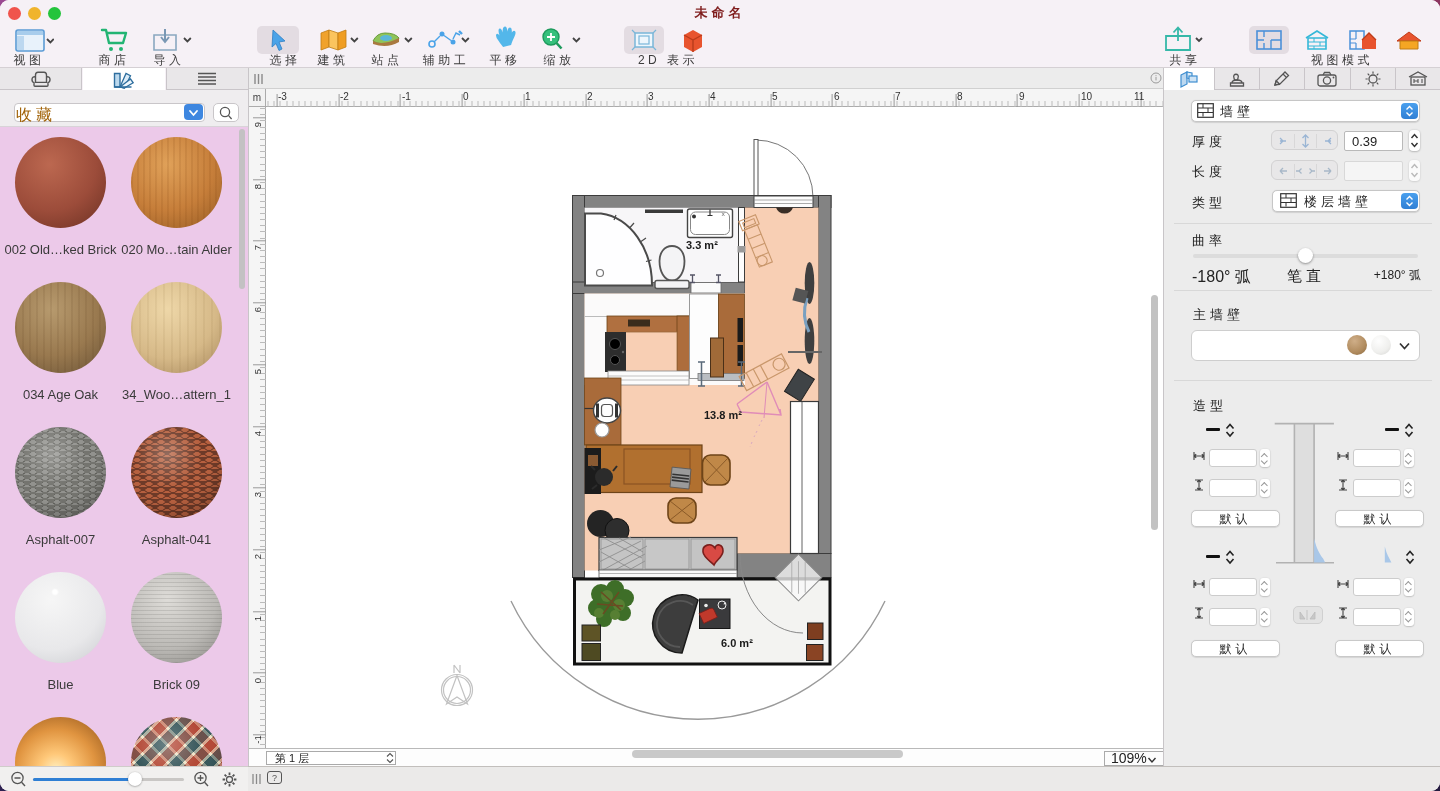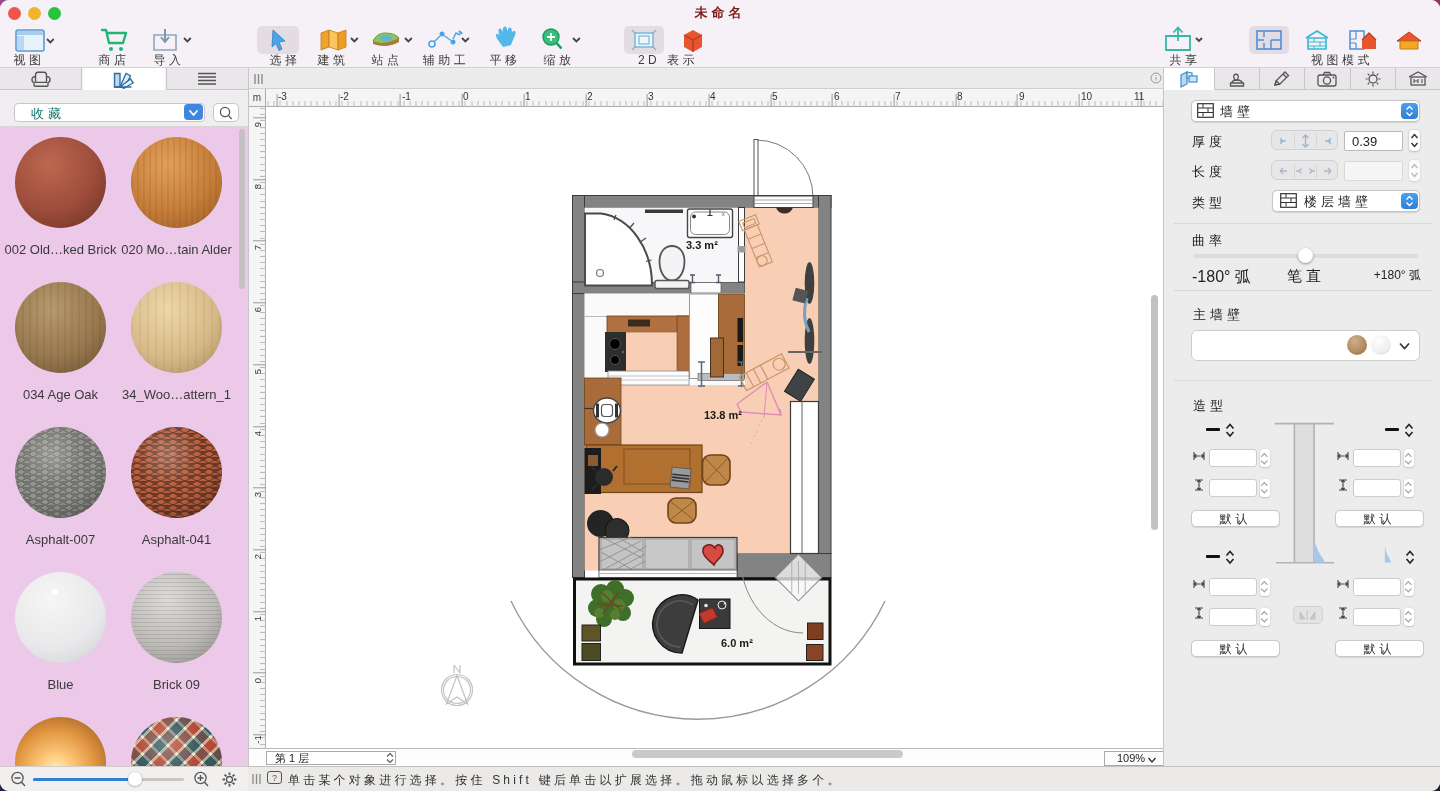--- a/index.html
+++ b/index.html
@@ -163,21 +163,21 @@
       <path d="M8 17 l10.5 -8 2.7 3.8 -9 5.2 z" fill="#eef6fc" stroke="#2e6e9e" stroke-width="1.3"></path>
       <path d="M2.5 17 h17" stroke="#2e6e9e" stroke-width="1.6"></path>
     </svg>
     <svg class="abs" style="left:197px;top:4px" width="20" height="15" viewBox="0 0 20 15">
       <path d="M1 1.5 h18 M1 5 h18 M1 8.5 h18 M1 12 h18" stroke="#555" stroke-width="1.5"></path>
     </svg>
   </div>
   <div class="abs" style="left:0;top:22px;width:248px;height:37px;background:#efedef;border-bottom:1px solid #d8d4d8"></div>
   <div id="lsearch">
     <div class="abs" style="left:14px;top:35px;width:191px;height:19px;background:#fff;border:1px solid #c9c6c9;border-radius:4px"></div>
-    <div class="abs cjk" style="left:31px;top:37px;font-size:13px;color:#0f766e">收藏</div>
+    <div class="abs cjk" style="left:16px;top:37px;font-size:16px;color:#a16207">收藏</div>
     <div class="abs" style="left:184px;top:36px;width:19px;height:16px;background:#3e87e0;border-radius:4px">
       <svg width="19" height="17" viewBox="0 0 19 17">
             <path d="M6 7 l3.5 4 3.5 -4" stroke="#fff" stroke-width="1.8" fill="none" stroke-linecap="round"></path>
           </svg>
     </div>
     <div class="abs" style="left:213px;top:35px;width:26px;height:19px;background:#fff;border:1px solid #c9c6c9;border-radius:5px">
       <svg width="24" height="19" viewBox="0 0 24 19">
             <circle cx="11" cy="8" r="4.6" fill="none" stroke="#555" stroke-width="1.3"></circle>
             <path d="M14.4 11.4 l3.2 3.6" stroke="#555" stroke-width="1.3"></path>
           </svg>
@@ -474,21 +474,21 @@
         </g>
     <text x="472" y="579" font-size="11" font-weight="bold" fill="#1a1a1a">6.0 m²</text>
     <text x="455" y="351" font-size="11" font-weight="bold" fill="#1a1a1a">13.8 m²</text>
   </svg>
   <div class="abs" style="left:902px;top:227px;width:7px;height:235px;background:#c2c2c2;border-radius:4px"></div>
   <div id="floorbar" class="abs" style="left:0;top:680px;width:915px;height:18px;background:#fdfdfd;border-top:1px solid #b9b9b9">
     <div class="abs" style="left:17px;top:2px;width:130px;height:14px;background:#fff;border:1px solid #aaa;font-size:11px;color:#222;line-height:13px;padding-left:8px">第 1 层</div>
     <svg class="abs" style="left:136px;top:3px" width="10" height="12" viewBox="0 0 10 12">
           <path d="M2 4.5 l3 -3 3 3 M2 7.5 l3 3 3 -3" stroke="#555" stroke-width="1.1" fill="none"></path>
         </svg>
-    <div class="abs" style="left:855px;top:2px;width:60px;height:15px;background:#fcfcfc;border:1px solid #aaa;font-size:11px;color:#222;line-height:13px;padding-left:12px">109%
+    <div class="abs" style="left:855px;top:2px;width:60px;height:15px;background:#fcfcfc;border:1px solid #aaa;font-size:14px;color:#222;line-height:13px;padding-left:6px">109%
       <svg class="abs" style="left:42px;top:4px" width="10" height="8" viewBox="0 0 10 8">
             <path d="M1.5 2 l3.5 4 3.5 -4" stroke="#333" stroke-width="1.4" fill="none"></path>
           </svg>
     </div>
   </div>
   <div class="abs" style="left:383px;top:682px;width:271px;height:8px;background:#c9c9c9;border-radius:4px"></div>
 </div>
 
 <div id="rpanel" class="abs" style="left:1163px;top:68px;width:277px;height:698px;background:#ececec;border-left:1px solid #c8c5c8">
   <div id="rtabs" class="abs" style="left:0;top:0;width:277px;height:22px">
@@ -704,16 +704,15 @@
           </svg>
     </div>
   </div>
 </div>
 
 <div id="statusbar" class="abs" style="left:248px;top:766px;width:1192px;height:25px;background:#ebeae9;border-top:1px solid #c2bfbc">
   <svg class="abs" style="left:3px;top:6px" width="12" height="12" viewBox="0 0 12 12">
         <path d="M2 1 v10 M5.5 1 v10 M9 1 v10" stroke="#8a8a8a" stroke-width="1.3"></path>
       </svg>
   <div class="abs" style="left:19px;top:4px;width:15px;height:13px;border:1.2px solid #555;border-radius:3px;font-size:9px;color:#555;text-align:center;line-height:12px">?</div>
-  <div class="abs" style="left:40px;top:5px;font-size:12px;color:#323232;letter-spacing:3.2px">单击某个对象进行选择。按住 Shift 键后单击以扩展选择。拖动鼠标以选择多个。</div>
 </div>
 
 </div>
 
 </body></html>

